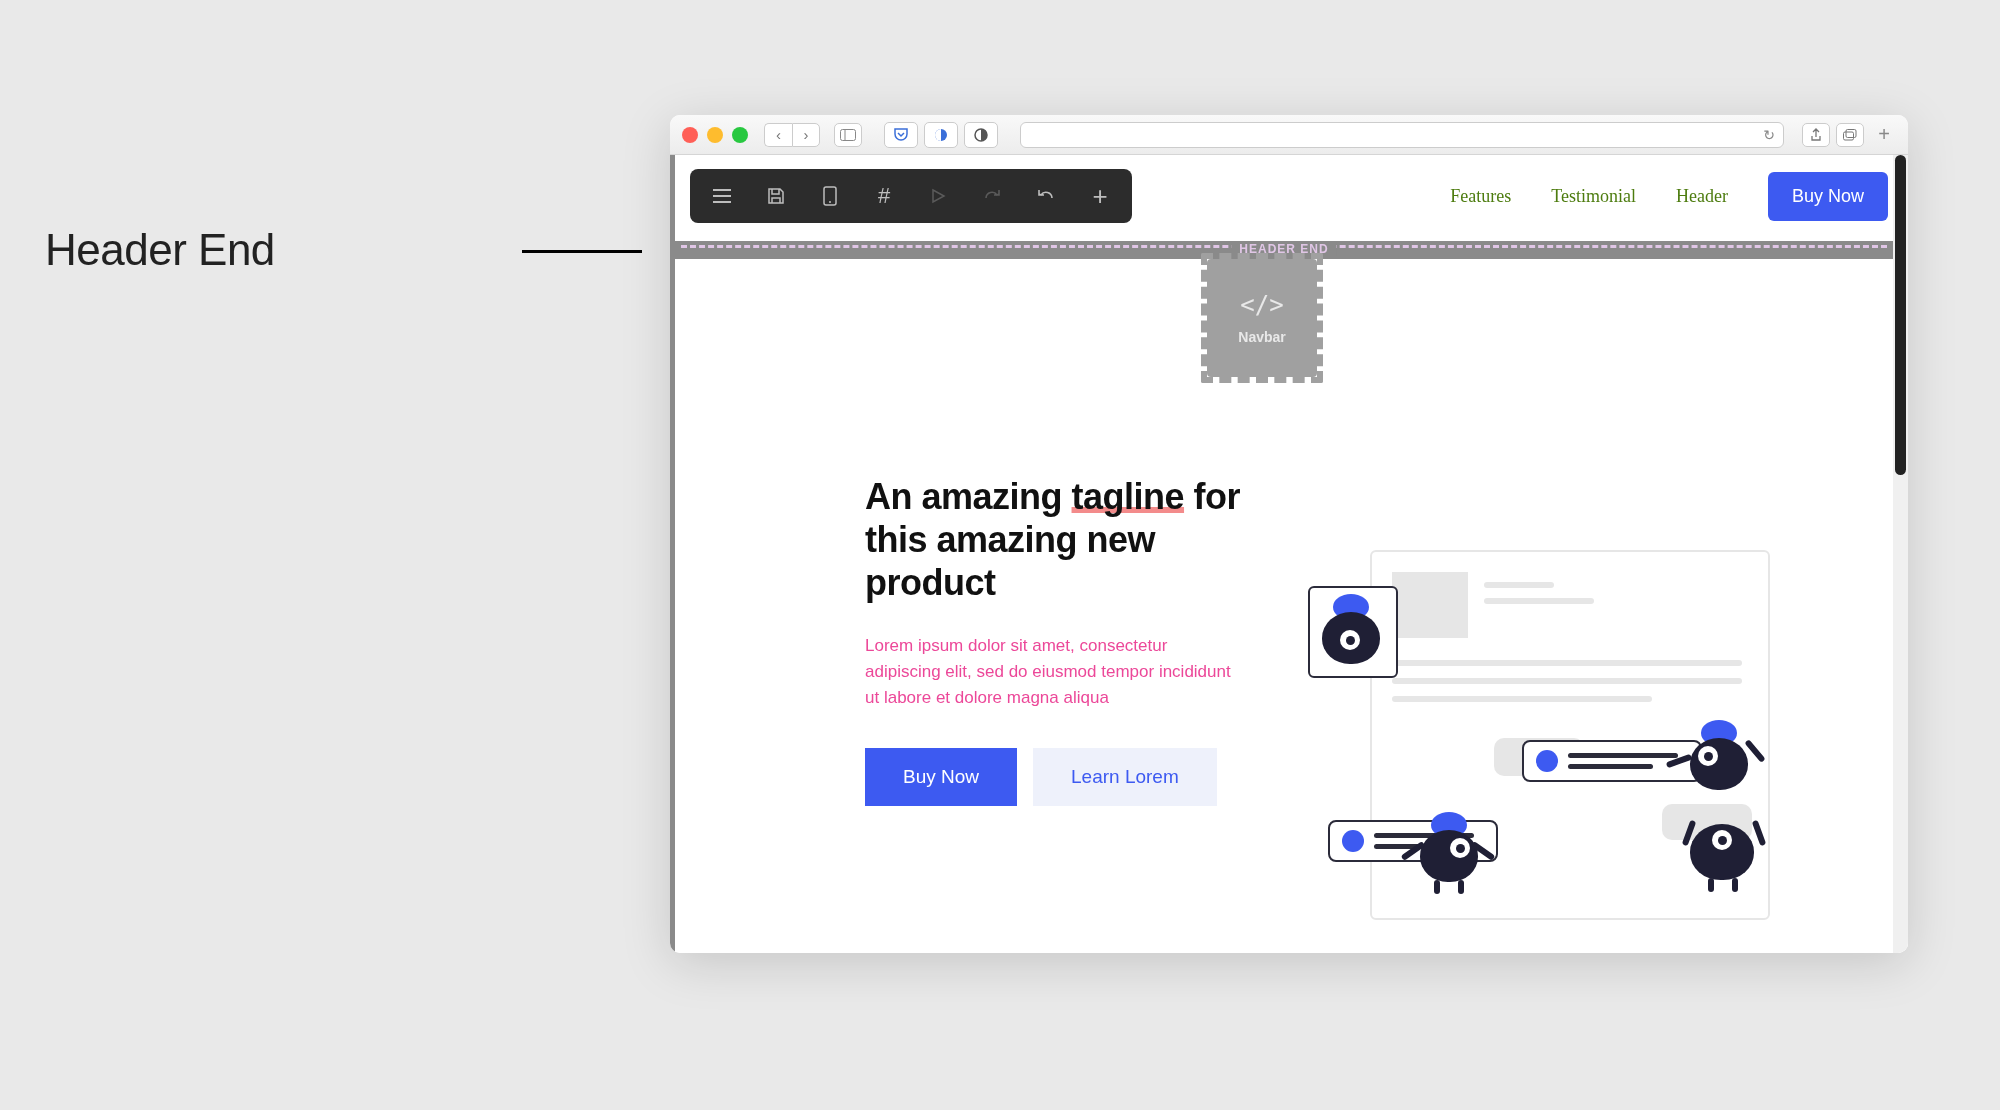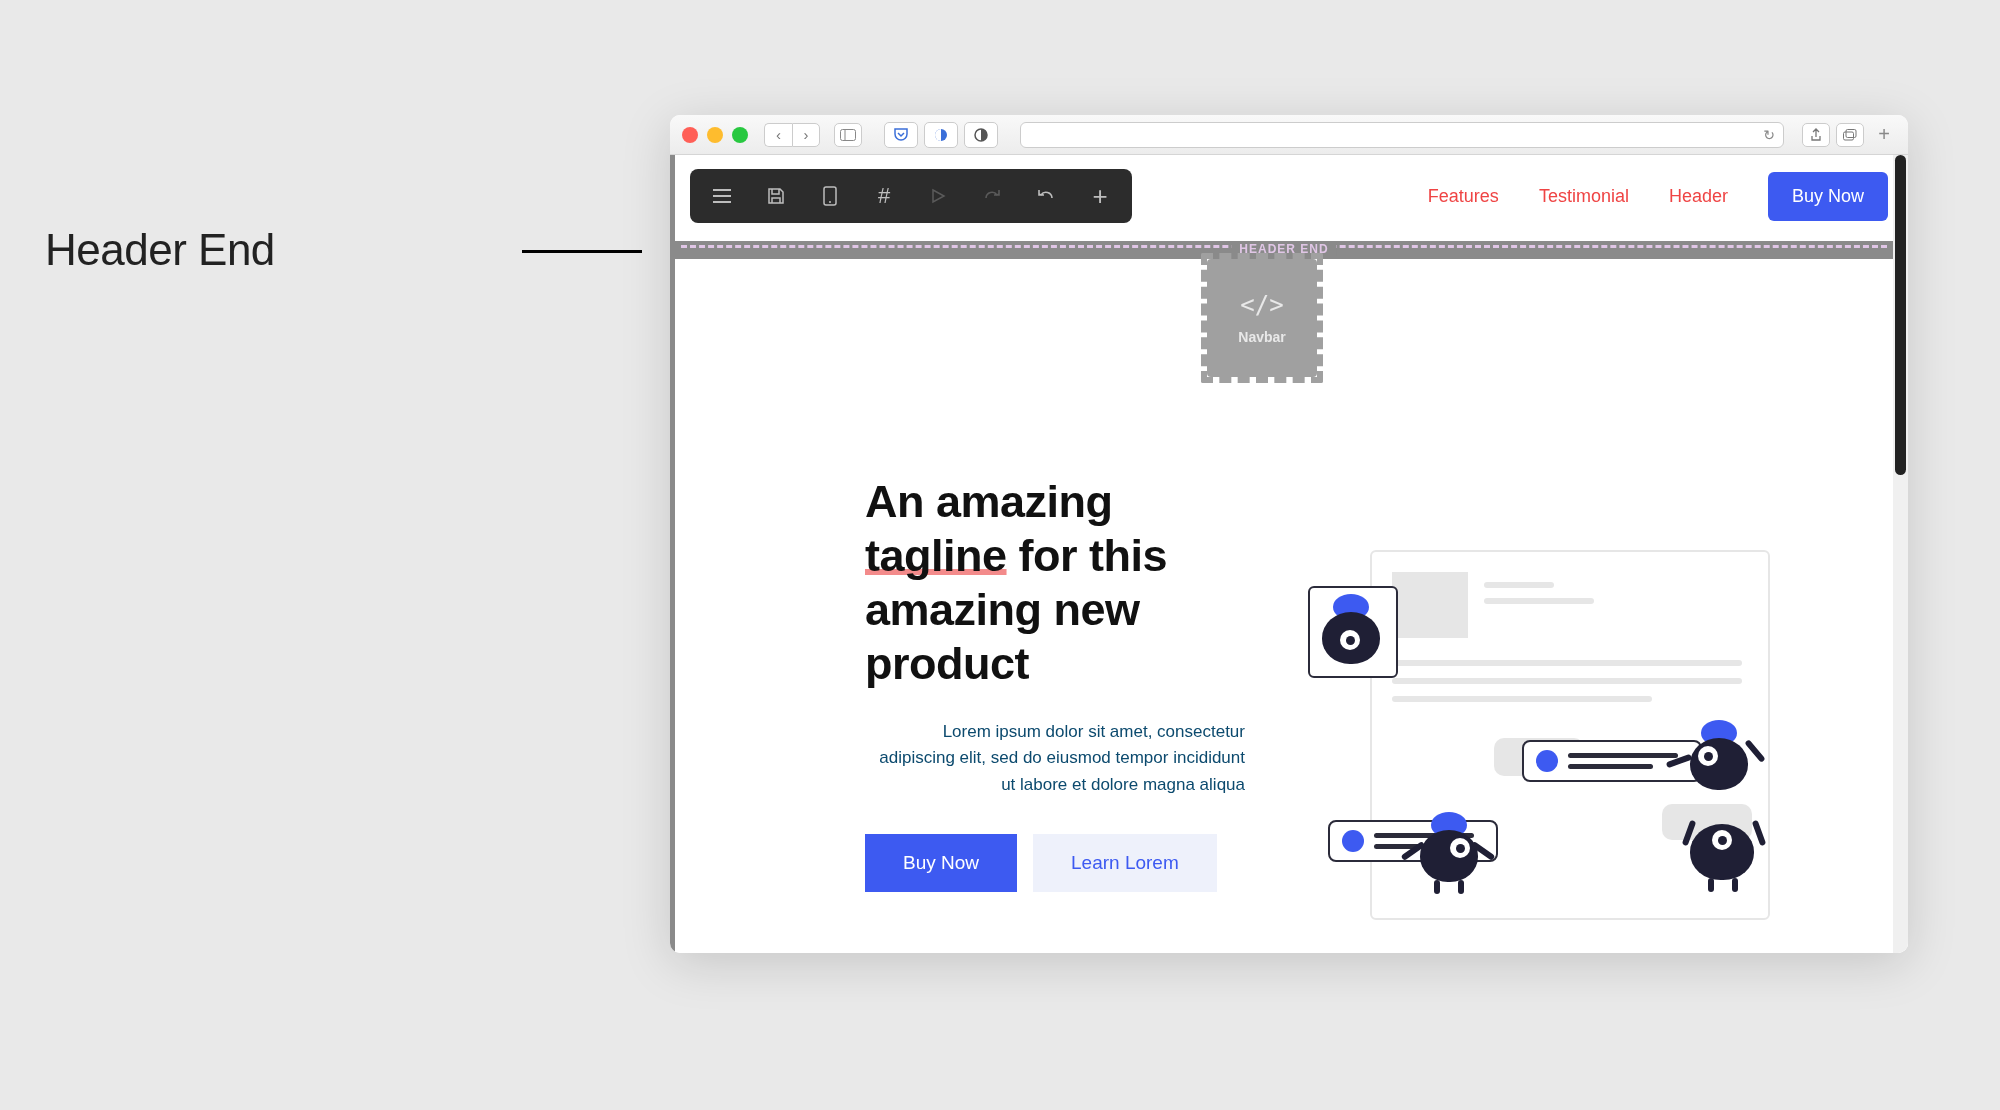--- a/index.html
+++ b/index.html
@@ -35,42 +35,42 @@
 .scroll-left-edge{position:absolute;left:0;top:0;bottom:0;width:5px;background:#8a8a8a;}
 .scroll-right{position:absolute;right:0;top:0;bottom:0;width:15px;background:#f0f0f0;}
 .scroll-thumb{position:absolute;right:2px;top:0;width:11px;height:320px;background:#222;border-radius:6px;}
 
 
 .tool-row{position:absolute;left:20px;top:14px;right:20px;height:54px;display:flex;align-items:center;justify-content:space-between;}
 .dark-toolbar{display:flex;background:#2c2c2c;border-radius:8px;padding:0 6px;height:54px;align-items:center;gap:2px;}
 .ticon{width:52px;height:44px;display:flex;align-items:center;justify-content:center;color:#bdbdbd;border-radius:6px;cursor:pointer;}
 .ticon.dim{color:#5a5a5a;}
 .nav-menu{display:flex;align-items:center;gap:40px;}
-.nav-link{font-size:18px;color:#ef4444;cursor:pointer;}
+.nav-link{font-size:18px;color:#4d7c0f;cursor:pointer;font-family:Liberation Serif, serif;}
 .buy-btn{background:#3d5af1;color:#fff;padding:14px 24px;border-radius:6px;font-size:18px;cursor:pointer;}
 
 
 .header-end-row{position:absolute;left:5px;right:15px;top:86px;height:18px;background:#8a8a8a;}
 .header-end-dash{position:absolute;left:6px;right:6px;top:4px;height:0;border-top:3px dashed #e0c6e6;}
 .header-end-label{position:absolute;left:50%;top:1px;transform:translateX(-50%);background:#8a8a8a;color:#e0c6e6;font-size:12px;letter-spacing:1px;padding:0 8px;font-weight:600;}
 
 
 .navbar-drop{position:absolute;left:537px;top:104px;width:110px;height:118px;background:#a0a0a0;border-radius:4px;display:flex;flex-direction:column;align-items:center;justify-content:center;gap:10px;}
 .navbar-drop-stamp{position:absolute;inset:-6px;border:6px dashed #a0a0a0;border-radius:2px;pointer-events:none; background:transparent;}
 .navbar-drop .code-icon{color:#e8e8e8;font-size:24px;font-family:monospace;}
 .navbar-drop .lbl{color:#e8e8e8;font-size:14px;font-weight:bold;}
 
 
 .hero{position:absolute;left:195px;top:320px;right:50px;}
 .logo-row{display:flex;align-items:center;gap:12px;margin-bottom:58px;}
 .logo-badge{width:38px;height:38px;background:#4a4de7;border-radius:10px;display:flex;align-items:center;justify-content:center;color:#fff;font-weight:800;font-size:18px;}
 .logo-text{font-size:28px;font-weight:800;color:#1a1a1a;}
-.hero-title{font-size:45px;font-weight:900;color:#111;line-height:1.2;max-width:400px;letter-spacing:-0.5px;}
+.hero-title{font-size:36px;font-weight:900;color:#111;line-height:1.2;max-width:400px;letter-spacing:-0.5px;}
 .tagline-word{text-decoration:underline;text-decoration-color:#f38b8b;text-decoration-thickness:6px;text-underline-offset:-2px;text-decoration-skip-ink:none;}
-.hero-body{font-size:17px;color:#0c4a6e;line-height:1.55;max-width:380px;margin-top:28px;text-align:right;}
+.hero-body{font-size:17px;color:#ec4899;line-height:1.55;max-width:380px;margin-top:28px;}
 .hero-ctas{display:flex;gap:16px;margin-top:36px;}
 .cta-primary{background:#3d5af1;color:#fff;padding:18px 38px;font-size:19px;cursor:pointer;}
 .cta-secondary{background:#eef1fb;color:#3d5af1;padding:18px 38px;font-size:19px;cursor:pointer;}
 
 
 .illust{position:absolute;left:600px;top:375px;width:590px;height:420px;}
 .card-bg{position:absolute;left:100px;top:20px;width:400px;height:370px;border:2px solid #e6e6e6;border-radius:6px;background:#fff;}
 .card-thumb{position:absolute;left:122px;top:42px;width:76px;height:66px;background:#e6e6e6;}
 .card-line{position:absolute;height:6px;background:#e6e6e6;border-radius:3px;}
 .avatar-box{position:absolute;border:2px solid #2b2b3a;border-radius:6px;background:#fff;}

